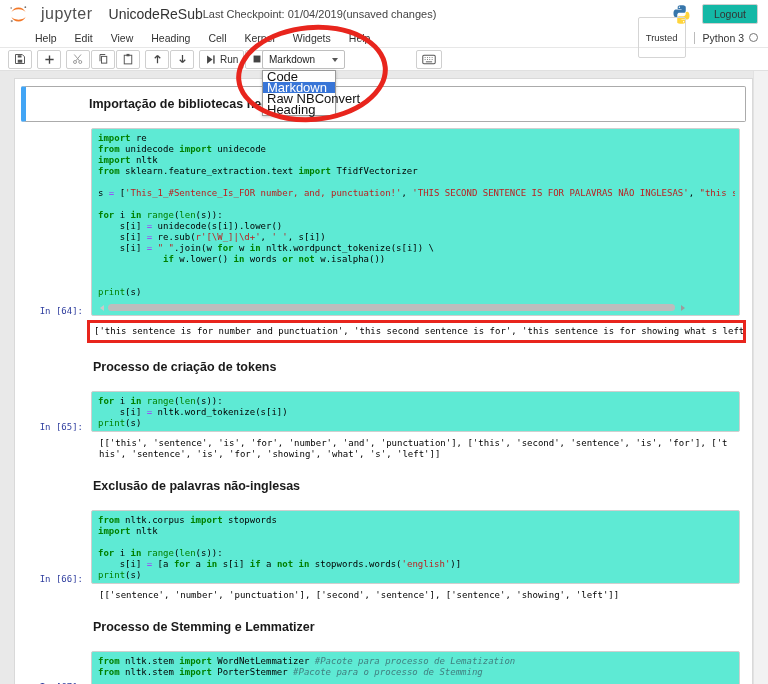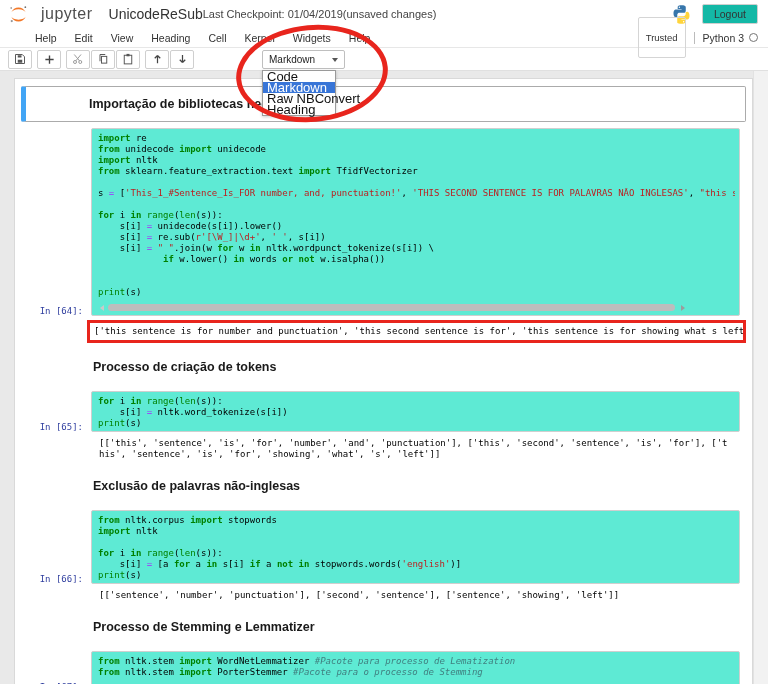--- a/index.html
+++ b/index.html
@@ -177,20 +177,46 @@
       <svg width="11" height="12" viewBox="0 0 16 16">
         <path d="M8 14V3M8 3L4 7M8 3l4 4" fill="none" stroke="#444" stroke-width="1.8"></path>
       </svg>
     </div>
     <div class="tbtn">
       <svg width="11" height="12" viewBox="0 0 16 16">
         <path d="M8 2v11M8 13l-4-4M8 13l4-4" fill="none" stroke="#444" stroke-width="1.8"></path>
       </svg>
     </div>
   </div>
+  <div class="tgroup">
+    <div class="tbtn">
+      <svg width="11" height="11" viewBox="0 0 16 16">
+        <path d="M3 2l8 6-8 6z" fill="#444"></path>
+          <rect x="12" y="2" width="2" height="12" fill="#444"></rect>
+      </svg>
+      <span class="run-label">Run</span>
+    </div>
+    <div class="tbtn">
+      <svg width="10" height="10" viewBox="0 0 16 16">
+        <rect x="2.5" y="2.5" width="11" height="11" fill="#444"></rect>
+      </svg>
+    </div>
+    <div class="tbtn">
+      <svg width="12" height="12" viewBox="0 0 16 16">
+        <path d="M13 9.5A5.2 5.2 0 1 1 11.6 4" fill="none" stroke="#444" stroke-width="1.7"></path>
+        <path d="M14.5 1.5v4.2h-4.2z" fill="#444"></path>
+      </svg>
+    </div>
+    <div class="tbtn">
+      <svg width="12" height="11" viewBox="0 0 16 16">
+        <path d="M2 3.5l5.5 4.5L2 12.5z" fill="#444"></path>
+          <path d="M8.5 3.5L14 8l-5.5 4.5z" fill="#444"></path>
+      </svg>
+    </div>
+  </div>
   <div class="tbtn kbd-btn">
     <svg width="14" height="11" viewBox="0 0 18 13">
       <rect x="1" y="1" width="16" height="11" rx="1.5" fill="none" stroke="#555" stroke-width="1.3"></rect>
       <path d="M3.5 4h1M6.5 4h1M9.5 4h1M12.5 4h1M3.5 6.5h1M6.5 6.5h1M9.5 6.5h1M12.5 6.5h1M5 9.5h8" stroke="#555" stroke-width="1.2"></path>
     </svg>
   </div>
 </div>
 
 <div class="sel-celltype">
   <span class="val">Markdown</span>

